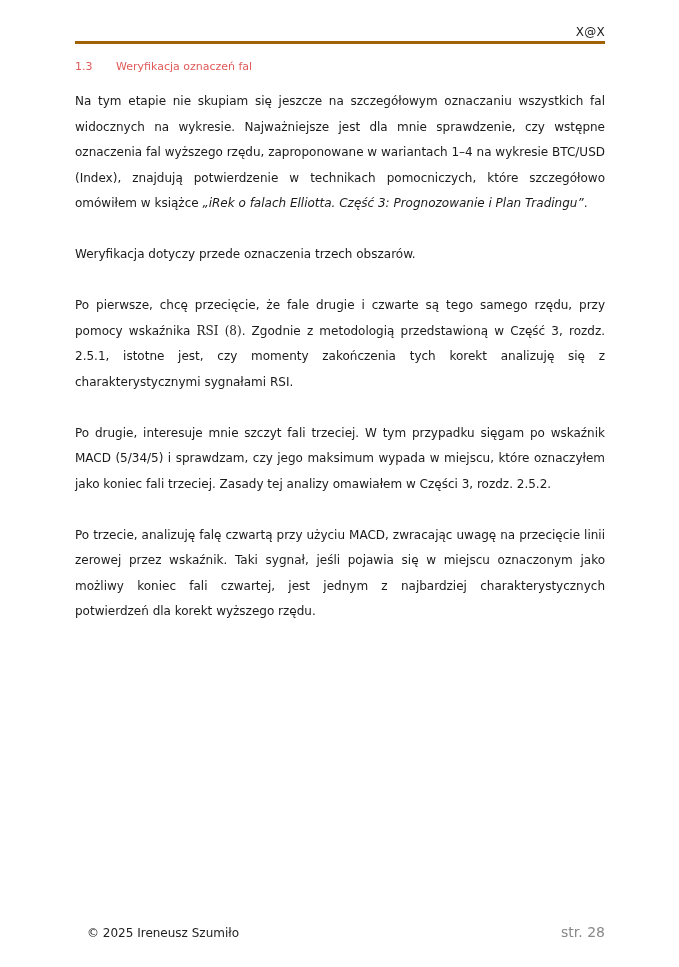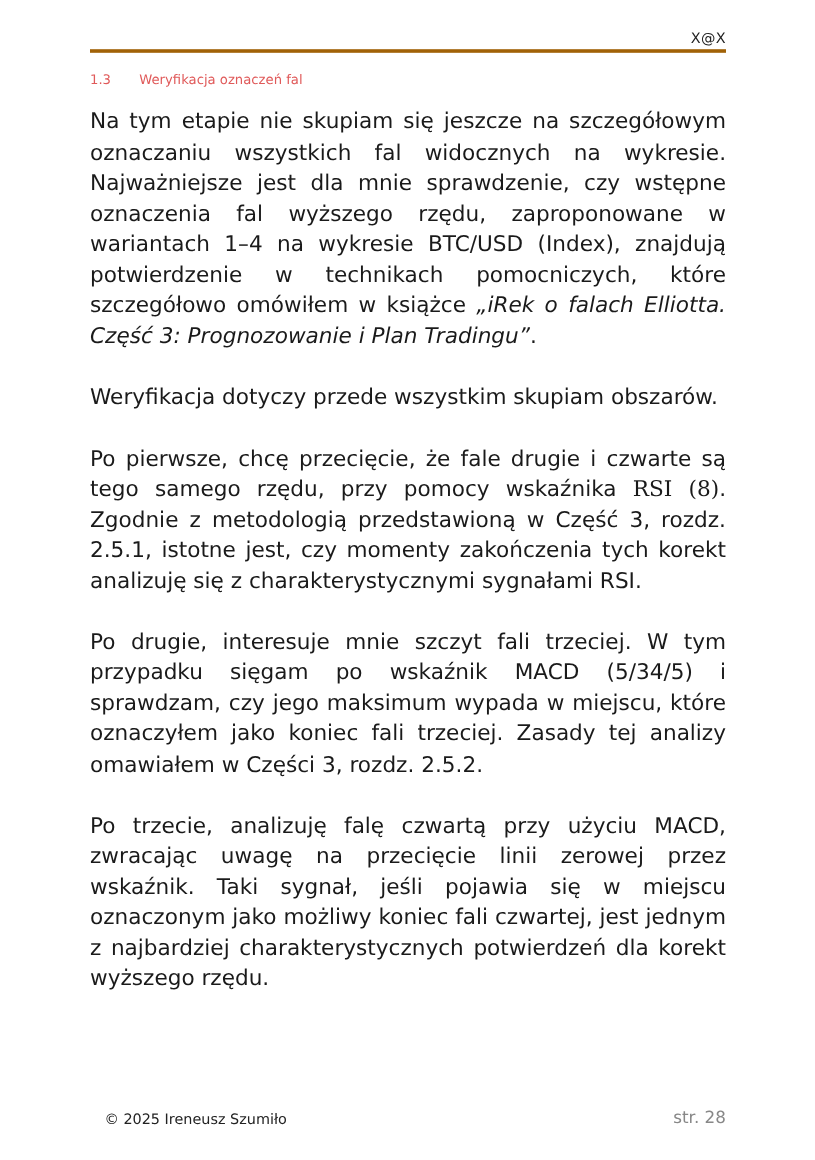--- a/index.html
+++ b/index.html
@@ -44,21 +44,21 @@
       width: 41px;
     }
     .content {
       position: absolute;
       left: 75px;
       top: 89px;
       width: 530px;
     }
     .content p {
       margin: 0 0 25.5px 0;
-      font-size: 18px;
+      font-size: 12px;
       line-height: 25.5px;
       text-align: justify;
       text-align-last: left;
     }
     .content p b {
       font-family: "DejaVu Serif", serif;
       font-weight: normal;
       margin-top: 28px;
     }
     .content p b.sans {
@@ -86,21 +86,21 @@
   <span class="header-text">X@X</span>
 </div>
 
 <div class="section-title">
   <span class="num">1.3</span><span>Weryfikacja oznaczeń fal</span>
 </div>
 
 <div class="content">
   <p><span>Na tym etapie nie skupiam się jeszcze na szczegółowym oznaczaniu wszystkich fal widocznych na wykresie. Najważniejsze jest dla mnie sprawdzenie, czy wstępne oznaczenia fal wyższego rzędu, zaproponowane w wariantach 1–4 na wykresie BTC/USD (Index), znajdują potwierdzenie w technikach pomocniczych, które szczegółowo omówiłem w książce </span><i>„iRek o falach Elliotta. Część 3: Prognozowanie i Plan Tradingu”</i><span>.</span></p>
 
-  <p>Weryfikacja dotyczy przede wszystkim skupiam obszarów.</p>
+  <p>Weryfikacja dotyczy przede oznaczenia trzech obszarów.</p>
 
   <p><span>Po pierwsze, chcę przecięcie, że fale drugie i czwarte są tego samego rzędu, przy pomocy wskaźnika </span><b>RSI (8)</b><span>. Zgodnie z metodologią przedstawioną w Część 3, rozdz. 2.5.1, istotne jest, czy momenty zakończenia tych korekt analizuję się z charakterystycznymi sygnałami RSI.</span></p>
 
   <p><span>Po drugie, interesuje mnie szczyt fali trzeciej. W tym przypadku sięgam po wskaźnik </span><b class="sans">MACD (5/34/5)</b><span> i sprawdzam, czy jego maksimum wypada w miejscu, które oznaczyłem jako koniec fali trzeciej. Zasady tej analizy omawiałem w Części 3, rozdz. 2.5.2.</span></p>
 
   <p>Po trzecie, analizuję falę czwartą przy użyciu MACD, zwracając uwagę na przecięcie linii zerowej przez wskaźnik. Taki sygnał, jeśli pojawia się w miejscu oznaczonym jako możliwy koniec fali czwartej, jest jednym z najbardziej charakterystycznych potwierdzeń dla korekt wyższego rzędu.</p>
 
 </div>
 
 <div class="footer-left">© 2025 Ireneusz Szumiło</div>

